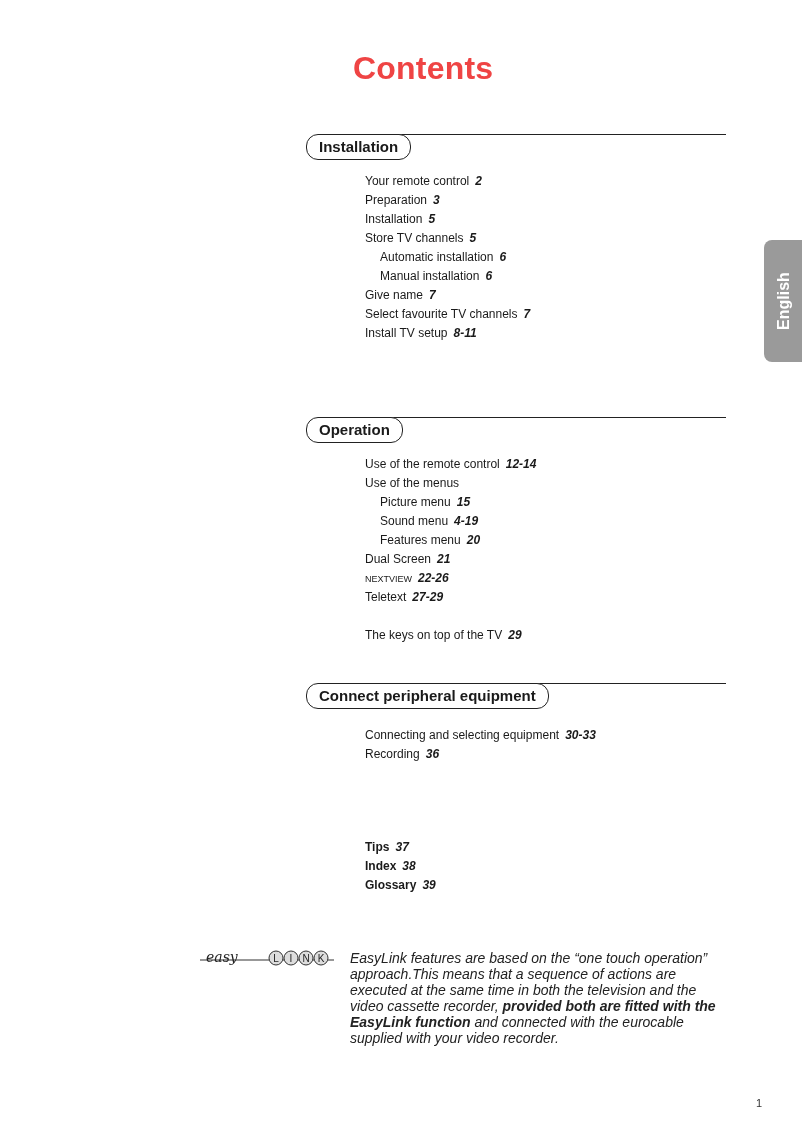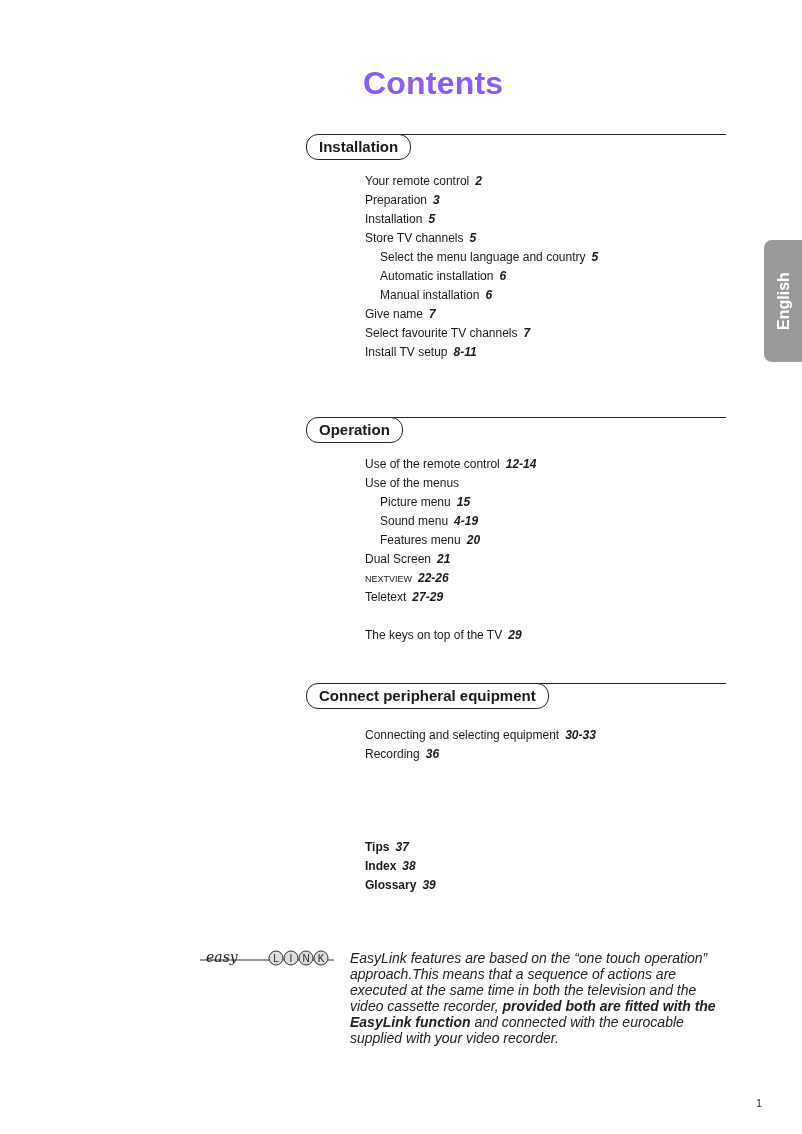--- a/index.html
+++ b/index.html
@@ -2,22 +2,22 @@
 <html><head>
 <meta charset="utf-8">
 <style>
   html, body { margin: 0; padding: 0; }
   body {
     width: 802px; height: 1134px; position: relative; overflow: hidden;
     background: #ffffff; color: #1a1a1a;
     font-family: "Liberation Sans", "DejaVu Sans", sans-serif;
   }
   .title {
-    position: absolute; left: 363px; top: 50px;
-    font-size: 32px; font-weight: bold; letter-spacing: 0.2px; color: #8b5cf6; margin-top: 15px;
+    position: absolute; left: 353px; top: 50px;
+    font-size: 32px; font-weight: bold; letter-spacing: 0.2px; color: #ef4444;
   }
   .section-header { position: absolute; left: 306px; width: 420px; height: 26px; }
   .section-header .rule {
     position: absolute; left: 20px; right: 0; top: 0; height: 0;
     border-top: 1.5px solid #222;
   }
   .section-header .pill {
     position: absolute; left: 0; top: 0; height: 24px;
     border: 1.5px solid #222; border-radius: 12px;
     padding: 0 12px; line-height: 24px; background: #fff;
@@ -57,21 +57,20 @@
 
 <div class="section-header" style="top:134px;">
   <div class="rule"></div>
   <div class="pill">Installation</div>
 </div>
 <div class="toc" style="top:172px;">
   <div class="row"><span class="lbl">Your remote control</span><span class="pg">2</span></div>
   <div class="row"><span class="lbl">Preparation</span><span class="pg">3</span></div>
   <div class="row"><span class="lbl">Installation</span><span class="pg">5</span></div>
   <div class="row"><span class="lbl">Store TV channels</span><span class="pg">5</span></div>
-  <div class="row sub"><span class="lbl">Select the menu language and country</span><span class="pg">5</span></div>
   <div class="row sub"><span class="lbl">Automatic installation</span><span class="pg">6</span></div>
   <div class="row sub"><span class="lbl">Manual installation</span><span class="pg">6</span></div>
   <div class="row"><span class="lbl">Give name</span><span class="pg">7</span></div>
   <div class="row"><span class="lbl">Select favourite TV channels</span><span class="pg">7</span></div>
   <div class="row"><span class="lbl">Install TV setup</span><span class="pg">8-11</span></div>
 </div>
 
 <div class="section-header" style="top:417px;">
   <div class="rule"></div>
   <div class="pill">Operation</div>

